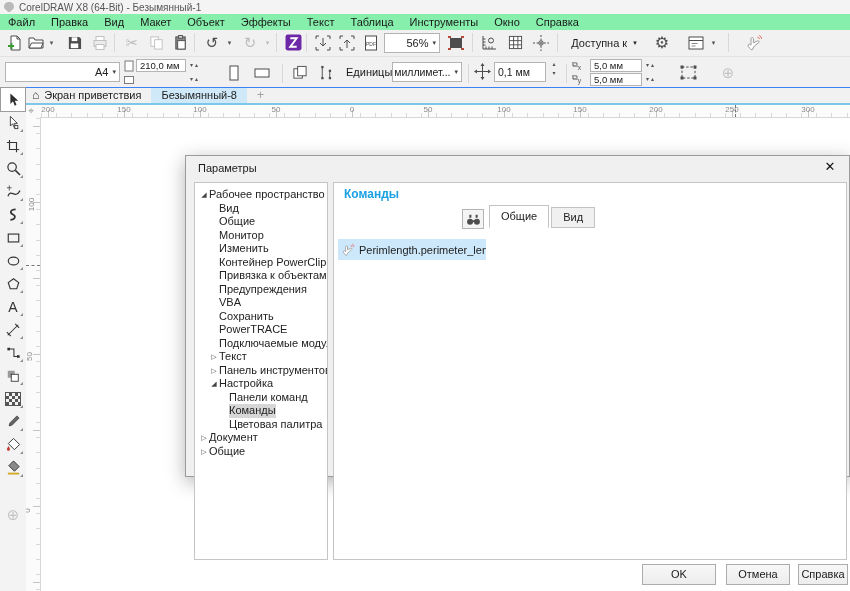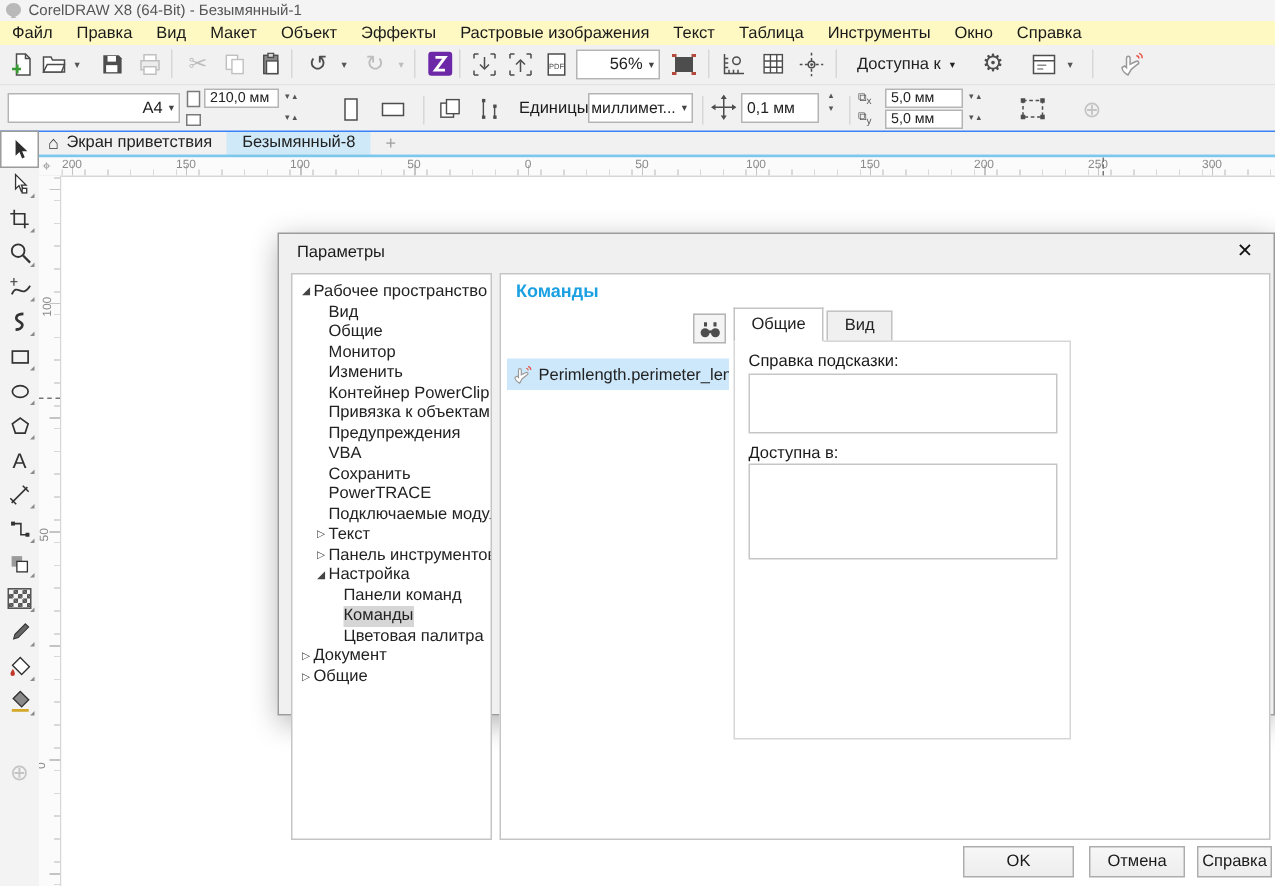--- a/index.html
+++ b/index.html
@@ -1,20 +1,20 @@
 <!DOCTYPE html>
 <html><head>
 <meta charset="utf-8">
 <style>
   html,body{margin:0;padding:0}
   body{font-family:"Liberation Sans","DejaVu Sans",sans-serif;font-size:11px;color:#222;background:#fff}
   #app{position:relative;width:850px;height:591px;background:#fff;overflow:hidden}
   
   .titlebar{position:absolute;left:0;top:0;right:0;height:14px;background:#f4f4f4;display:flex;align-items:center;gap:5px;padding-left:4px;font-size:10px;color:#555}
-  .menubar{position:absolute;left:0;top:14px;right:0;height:16px;background:#fef9c3;display:flex;align-items:center}
+  .menubar{position:absolute;left:0;top:14px;right:0;height:16px;background:#86efac;display:flex;align-items:center}
   .menu-item{padding:0 8px;line-height:16px;color:#1a1a1a;cursor:default}
   .stdbar{position:absolute;left:0;top:30px;right:0;height:26px;background:#f1f1f1;border-bottom:1px solid #e2e2e2}
   .propbar{position:absolute;left:0;top:57px;right:0;height:30px;background:#f1f1f1;border-bottom:2px solid #3b82f6}
   .tb{position:absolute;top:1px;width:24px;height:23px;display:flex;align-items:center;justify-content:center}
   .dd{position:absolute;top:1px;width:11px;height:23px;display:flex;align-items:center;justify-content:center;font-size:7px;color:#555}
   .vsep{position:absolute;top:3px;width:1px;height:19px;background:#d8d8d8}
   .glyph{font-size:15px;line-height:1;color:#4d4d4d}
   .glyph.dis{color:#bdbdbd}
   .combo{position:absolute;height:20px;background:#fff;border:1px solid #b4b4b4;display:flex;align-items:center;justify-content:flex-end;padding:0 3px 0 5px;box-sizing:border-box}
   .combo .car{font-size:7px;color:#444;margin-left:4px}
@@ -83,21 +83,20 @@
     <span>CorelDRAW X8 (64-Bit) - Безымянный-1</span>
   </div>
 
   <div class="menubar">
     <span class="menu-item">Файл</span>
     <span class="menu-item">Правка</span>
     <span class="menu-item">Вид</span>
     <span class="menu-item">Макет</span>
     <span class="menu-item">Объект</span>
     <span class="menu-item">Эффекты</span>
-    <span class="menu-item">Растровые изображения</span>
     <span class="menu-item">Текст</span>
     <span class="menu-item">Таблица</span>
     <span class="menu-item">Инструменты</span>
     <span class="menu-item">Окно</span>
     <span class="menu-item">Справка</span>
   </div>
 
   <div class="stdbar">
     <div class="tb" style="left:3px">
         <span>
@@ -639,26 +638,20 @@
               <path d="M12.5 3.2c.9 0 1.8.9 1.9 1.8" stroke="#e8554a" fill="none"></path>
               <path d="M14.3 1.6c1.2.4 2.2 1.7 2.2 3.2" stroke="#e8554a" fill="none"></path>
             </svg>
           </span>
         <span class="mtxt">Perimlength.perimeter_len...</span>
       </div>
       <div class="dtabs">
         <div class="dtab active">Общие</div>
         <div class="dtab">Вид</div>
       </div>
-      <div class="groupbox">
-        <span class="flabel" style="top:7px">Справка подсказки:</span>
-        <div class="fbox" style="top:21px;height:40px"></div>
-        <span class="flabel" style="top:68px">Доступна в:</span>
-        <div class="fbox" style="top:81px;height:64px"></div>
-      </div>
     </div>
 
     <div class="btn" style="left:456px;width:74px">OK</div>
     <div class="btn" style="left:540px;width:64px">Отмена</div>
     <div class="btn" style="left:612px;width:50px">Справка</div>
   </div>
 
 </div>
 
 </body></html>

